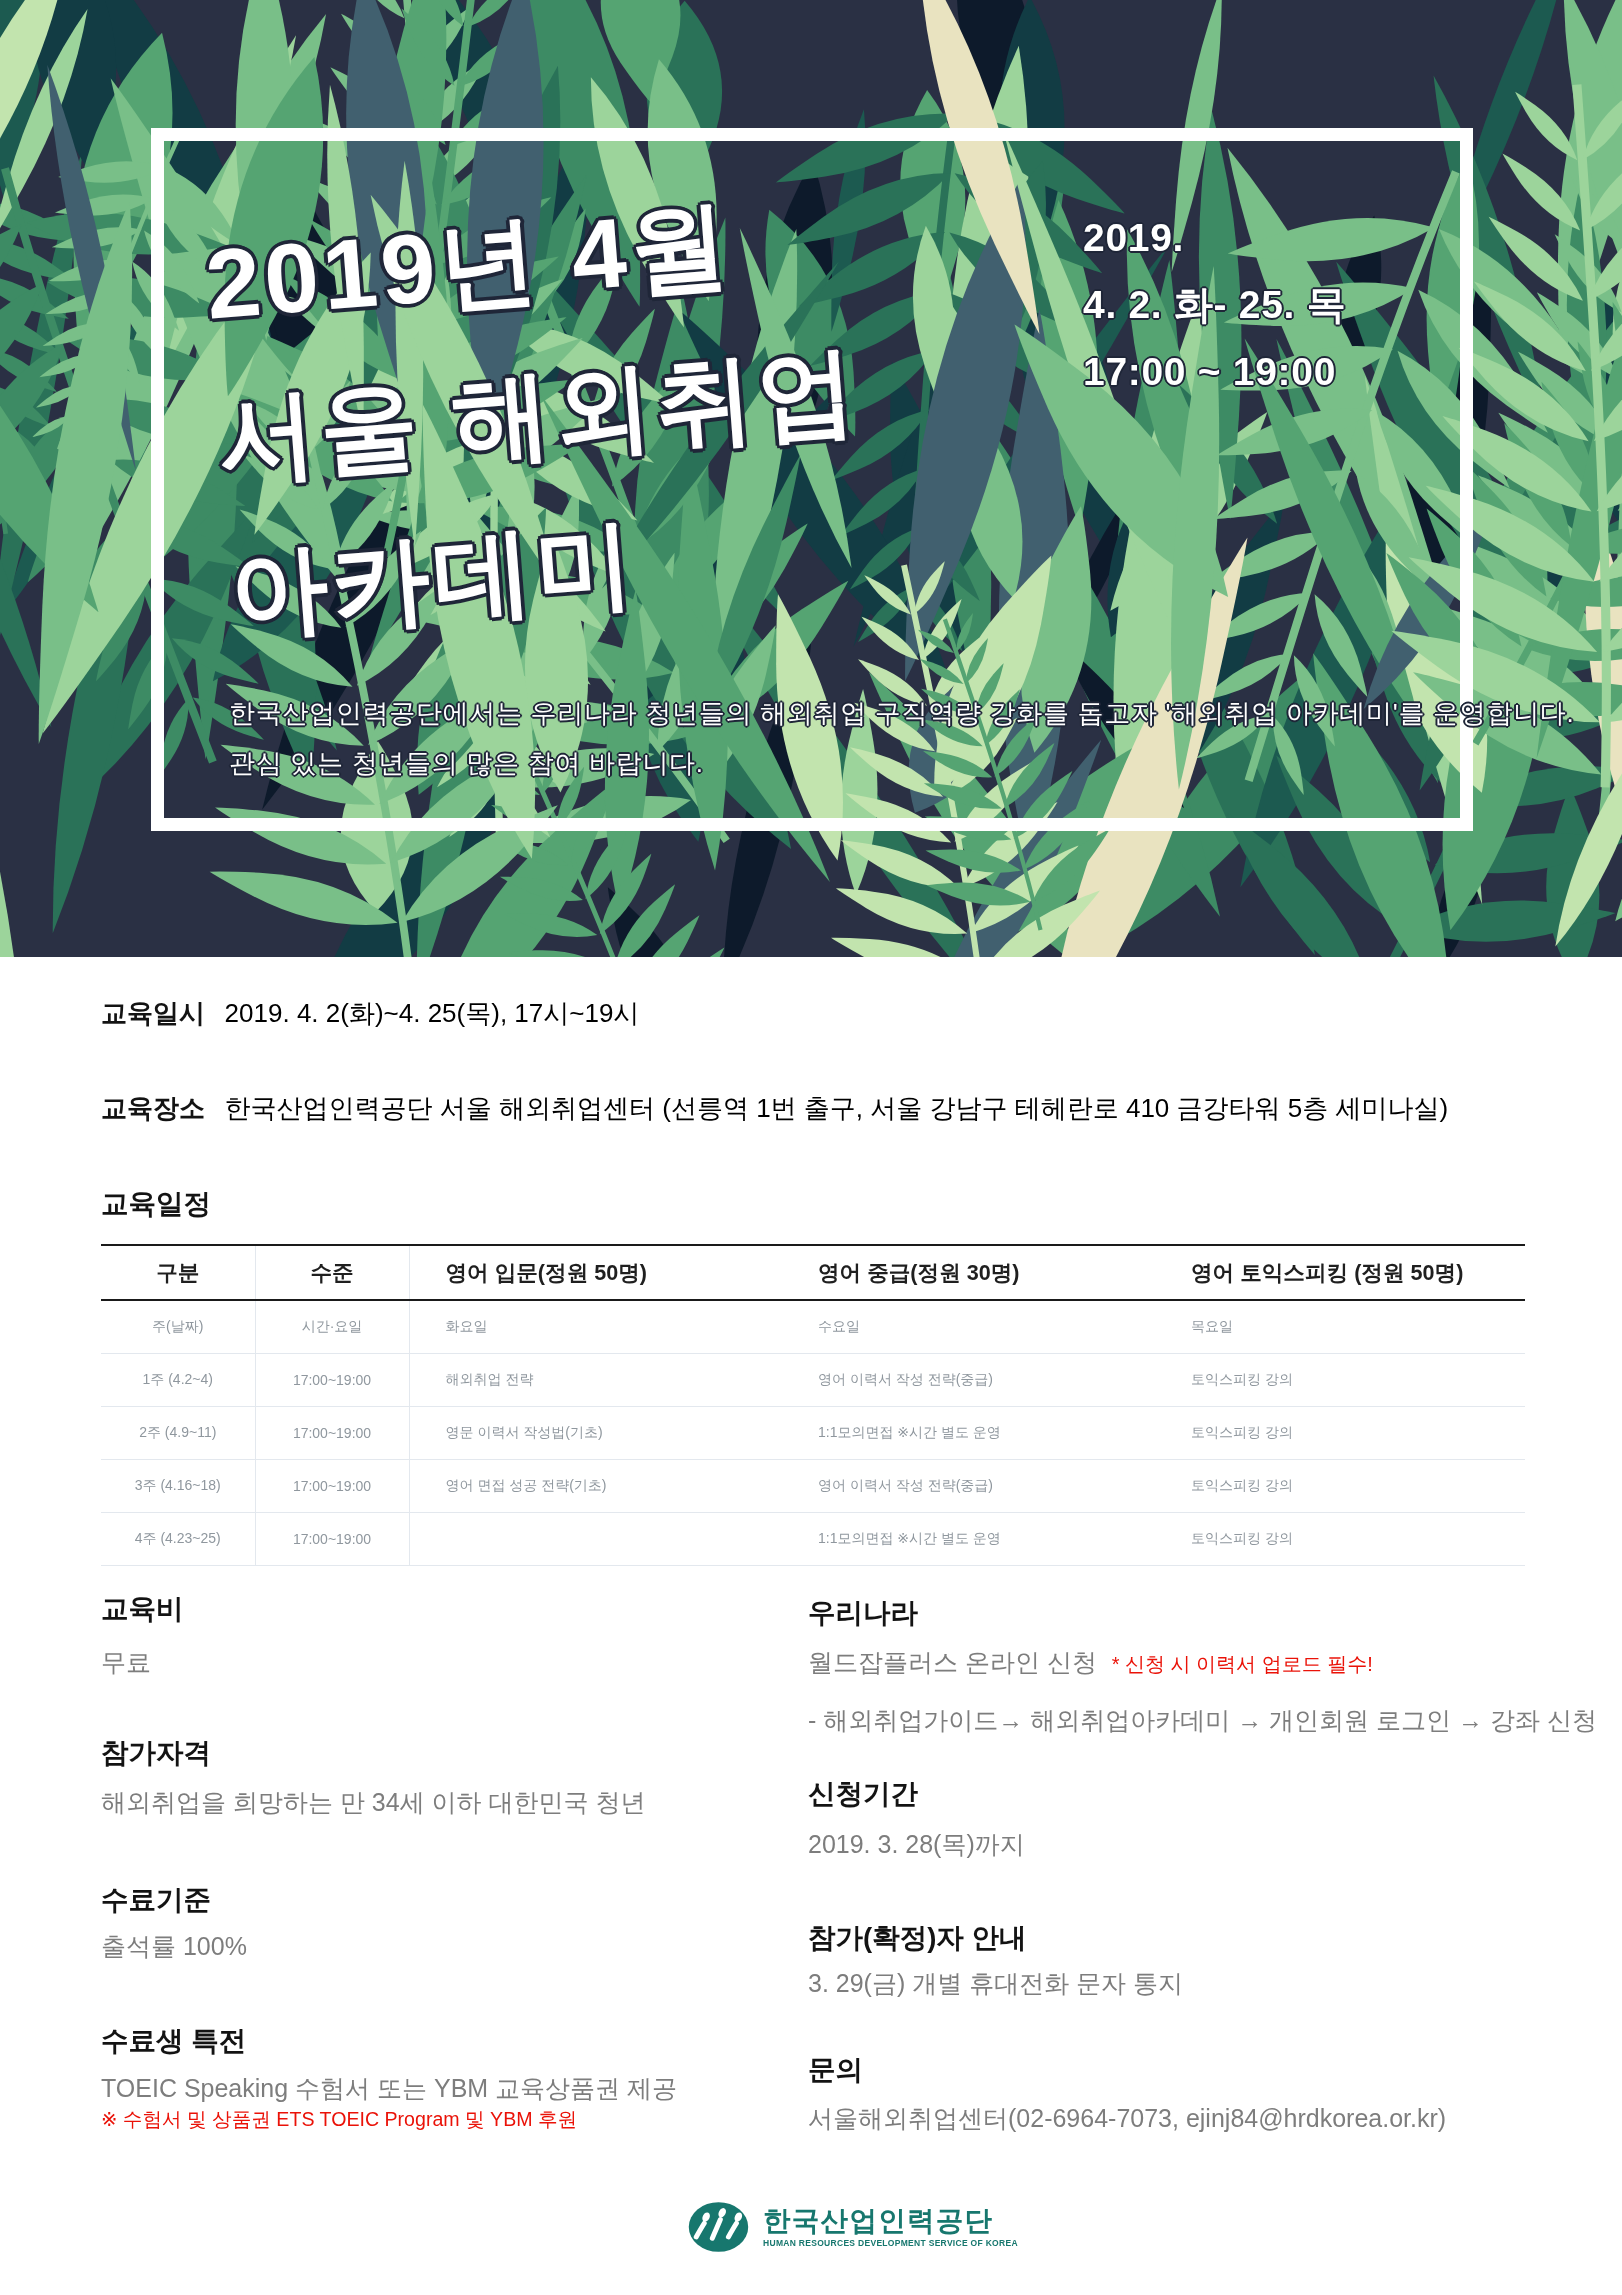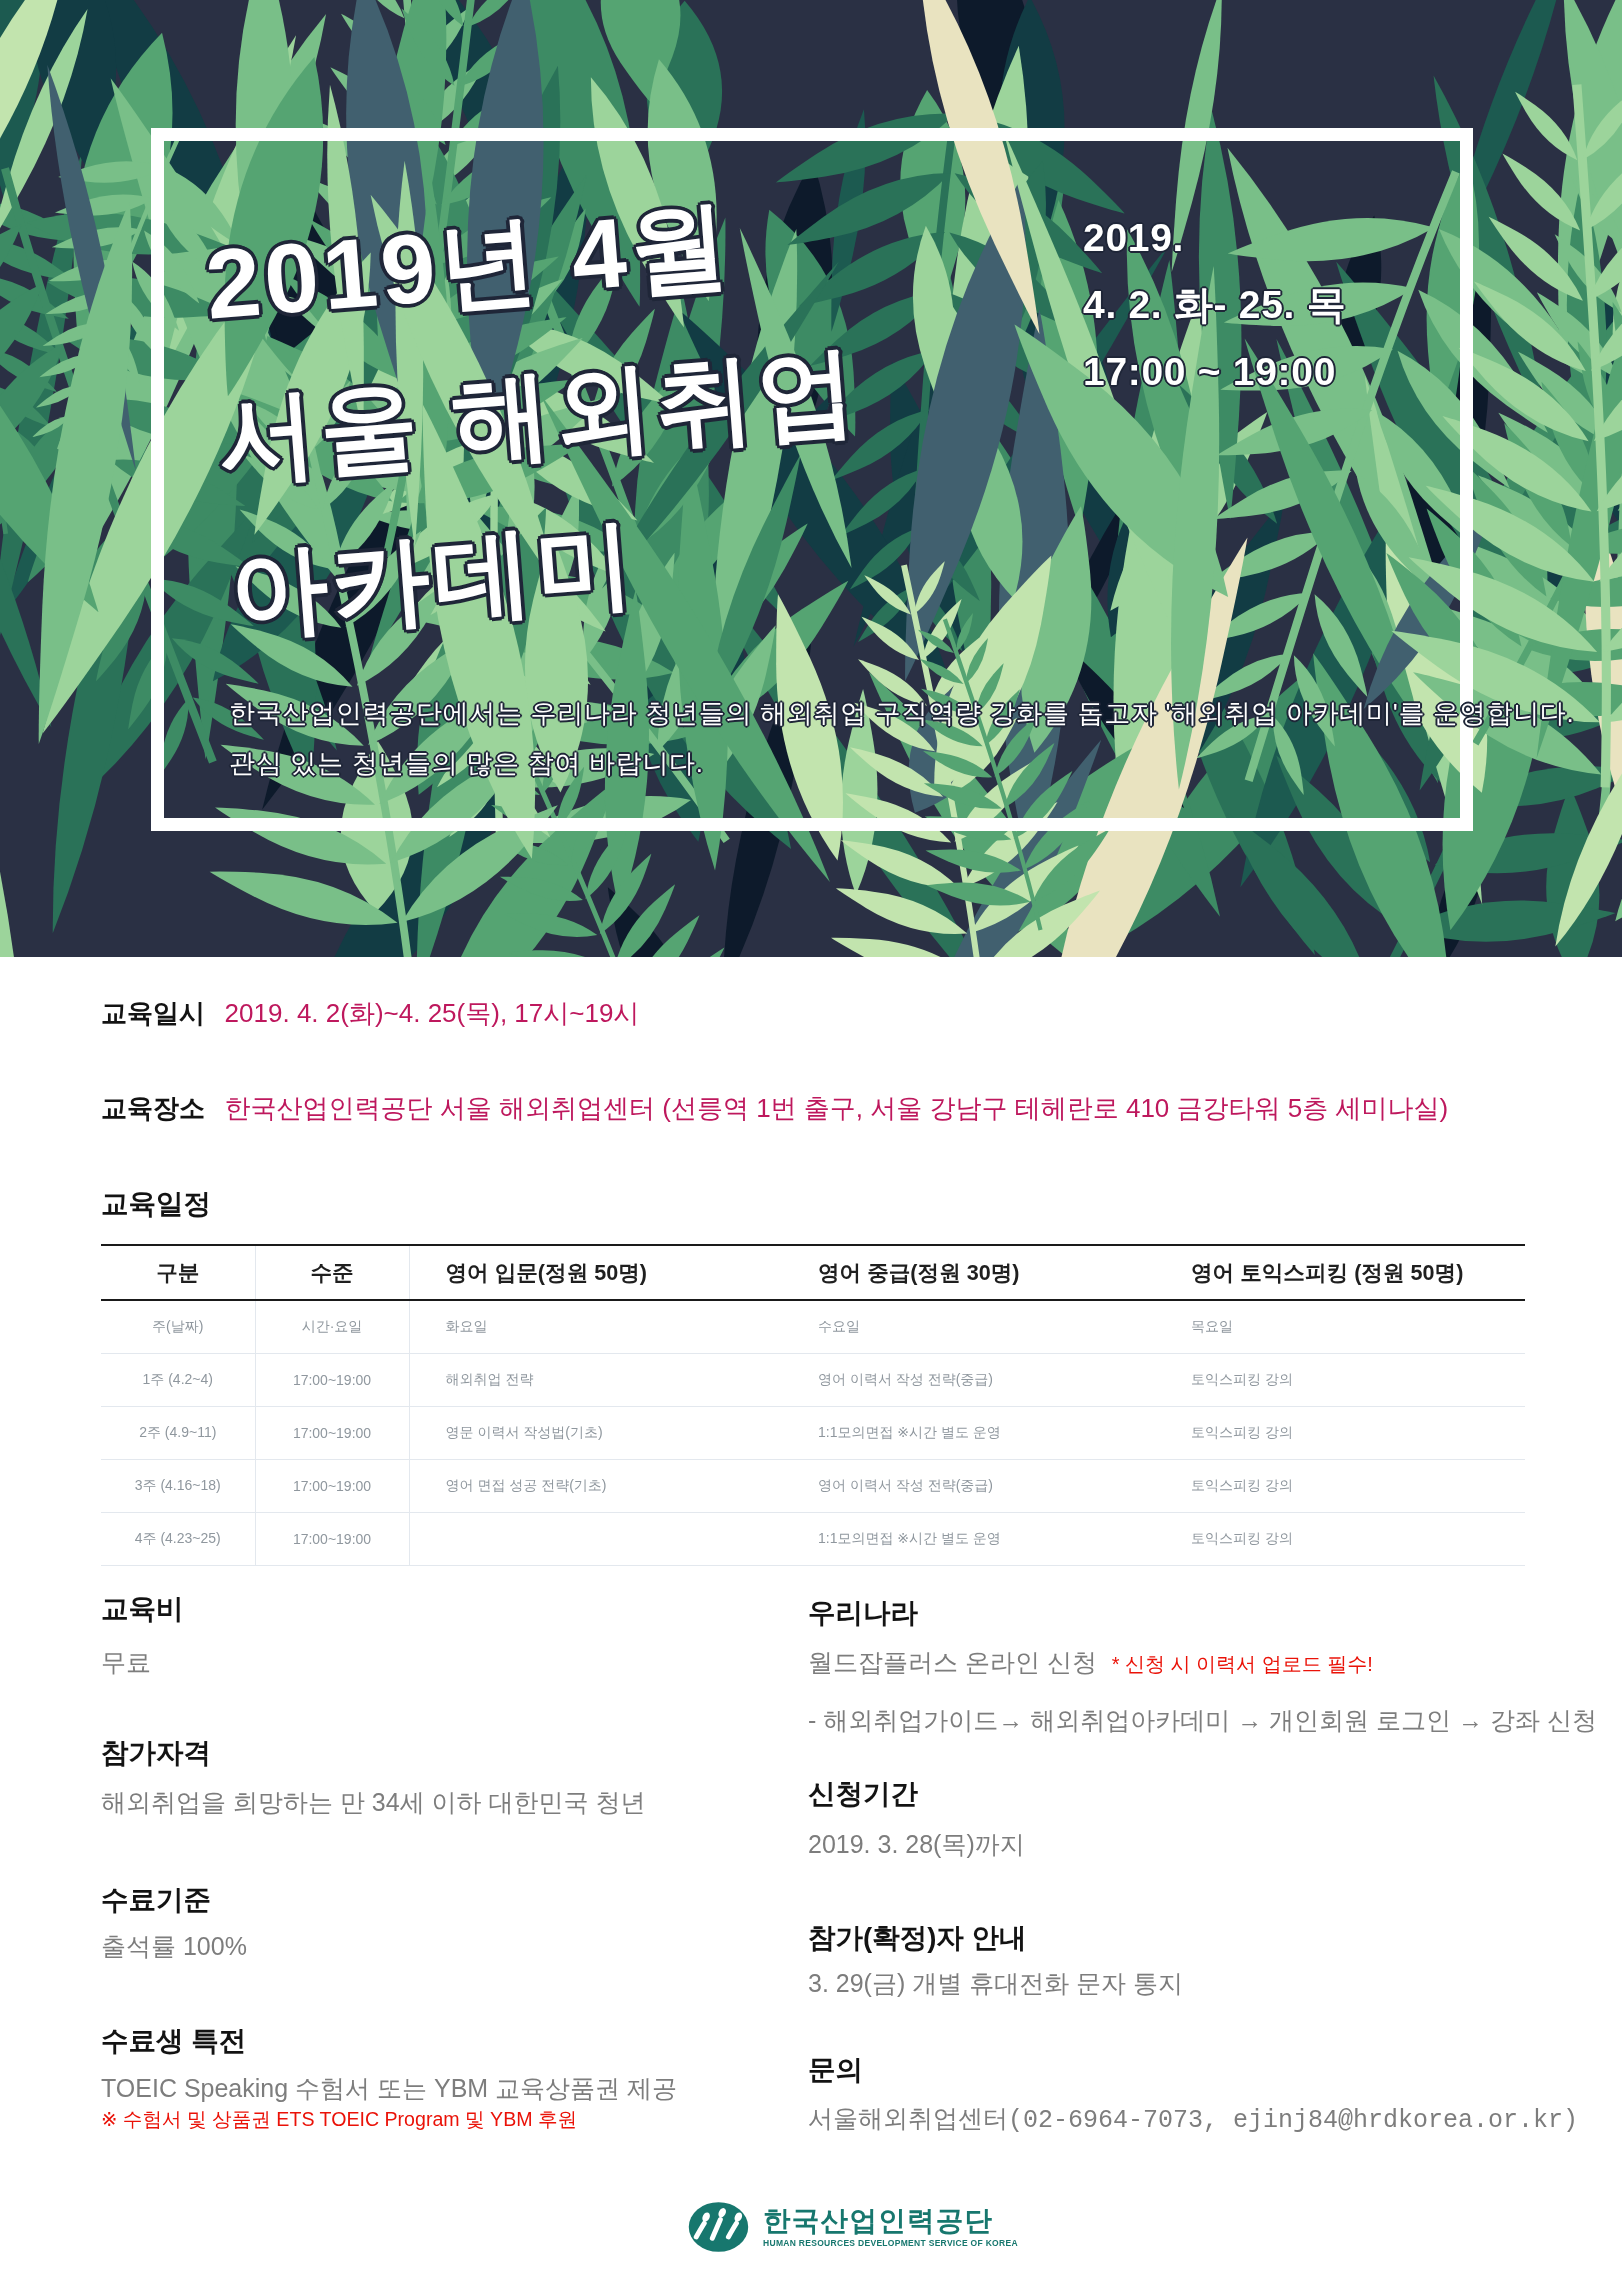--- a/index.html
+++ b/index.html
@@ -28,21 +28,21 @@
     position:absolute;left:1083px;top:204px;z-index:4;color:#ffffff;
     font-size:39px;font-weight:800;line-height:67px;letter-spacing:0.7px;
   }
   .desc{
     position:absolute;left:229px;top:688px;z-index:4;color:#ffffff;
     font-size:26px;font-weight:500;line-height:50px;letter-spacing:0.7px;
   }
   
   .info-line{position:absolute;left:101px;white-space:nowrap;}
   .info-label{font-size:26px;font-weight:800;color:#131313;margin-right:19.6px;}
-  .info-value{font-size:26px;color:#be185d;}
+  .info-value{font-size:26px;color:#000000;}
   .sec-h{font-size:27.5px;font-weight:800;color:#131313;white-space:nowrap;}
   .sec-b{font-size:25px;color:#7d7d7d;white-space:nowrap;}
   .note-red{font-size:19.6px;color:#ea1208;white-space:nowrap;}
   
   table.tbl{position:absolute;left:101px;top:1244px;width:1423px;border-collapse:collapse;table-layout:fixed;}
   .tbl th{
     height:51px;font-size:21.6px;font-weight:700;color:#1f1f1f;
     border-top:2.6px solid #1a1a1a;border-bottom:2px solid #1a1a1a;
   }
   .tbl td{height:50px;font-size:14px;font-weight:400;color:#8f979e;border-bottom:1.3px solid #e3e8ee;}
@@ -705,21 +705,21 @@
   </div>
   <div class="abs sec-b" style="left:808px;top:1680px;margin-top:24px;">- 해외취업가이드→ 해외취업아카데미 → 개인회원 로그인 → 강좌 신청</div>
 
   <div class="abs sec-h" style="left:808px;top:1776px;">신청기간</div>
   <div class="abs sec-b" style="left:808px;top:1828px;text-align:center;">2019. 3. 28(목)까지</div>
 
   <div class="abs sec-h" style="left:808px;top:1920px;">참가(확정)자 안내</div>
   <div class="abs sec-b" style="left:808px;top:1967px;">3. 29(금) 개별 휴대전화 문자 통지</div>
 
   <div class="abs sec-h" style="left:808px;top:2052px;">문의</div>
-  <div class="abs sec-b" style="left:808px;top:2102px;font-family:Liberation Mono, monospace;">서울해외취업센터(02-6964-7073, ejinj84@hrdkorea.or.kr)</div>
+  <div class="abs sec-b" style="left:808px;top:2102px;">서울해외취업센터(02-6964-7073, ejinj84@hrdkorea.or.kr)</div>
 
   <div class="footer">
     <svg width="63" height="52" viewBox="0 0 100 84">
       <ellipse cx="50" cy="42" rx="48" ry="40" fill="#17776e"></ellipse>
       <g fill="none" stroke="#ffffff" stroke-width="8" stroke-linecap="round">
         <path d="M14,58 Q22,44 27,36"></path>
         <path d="M40,60 Q48,42 53,30"></path>
         <path d="M66,58 Q74,44 79,36"></path>
       </g>
       <g fill="#ffffff">

